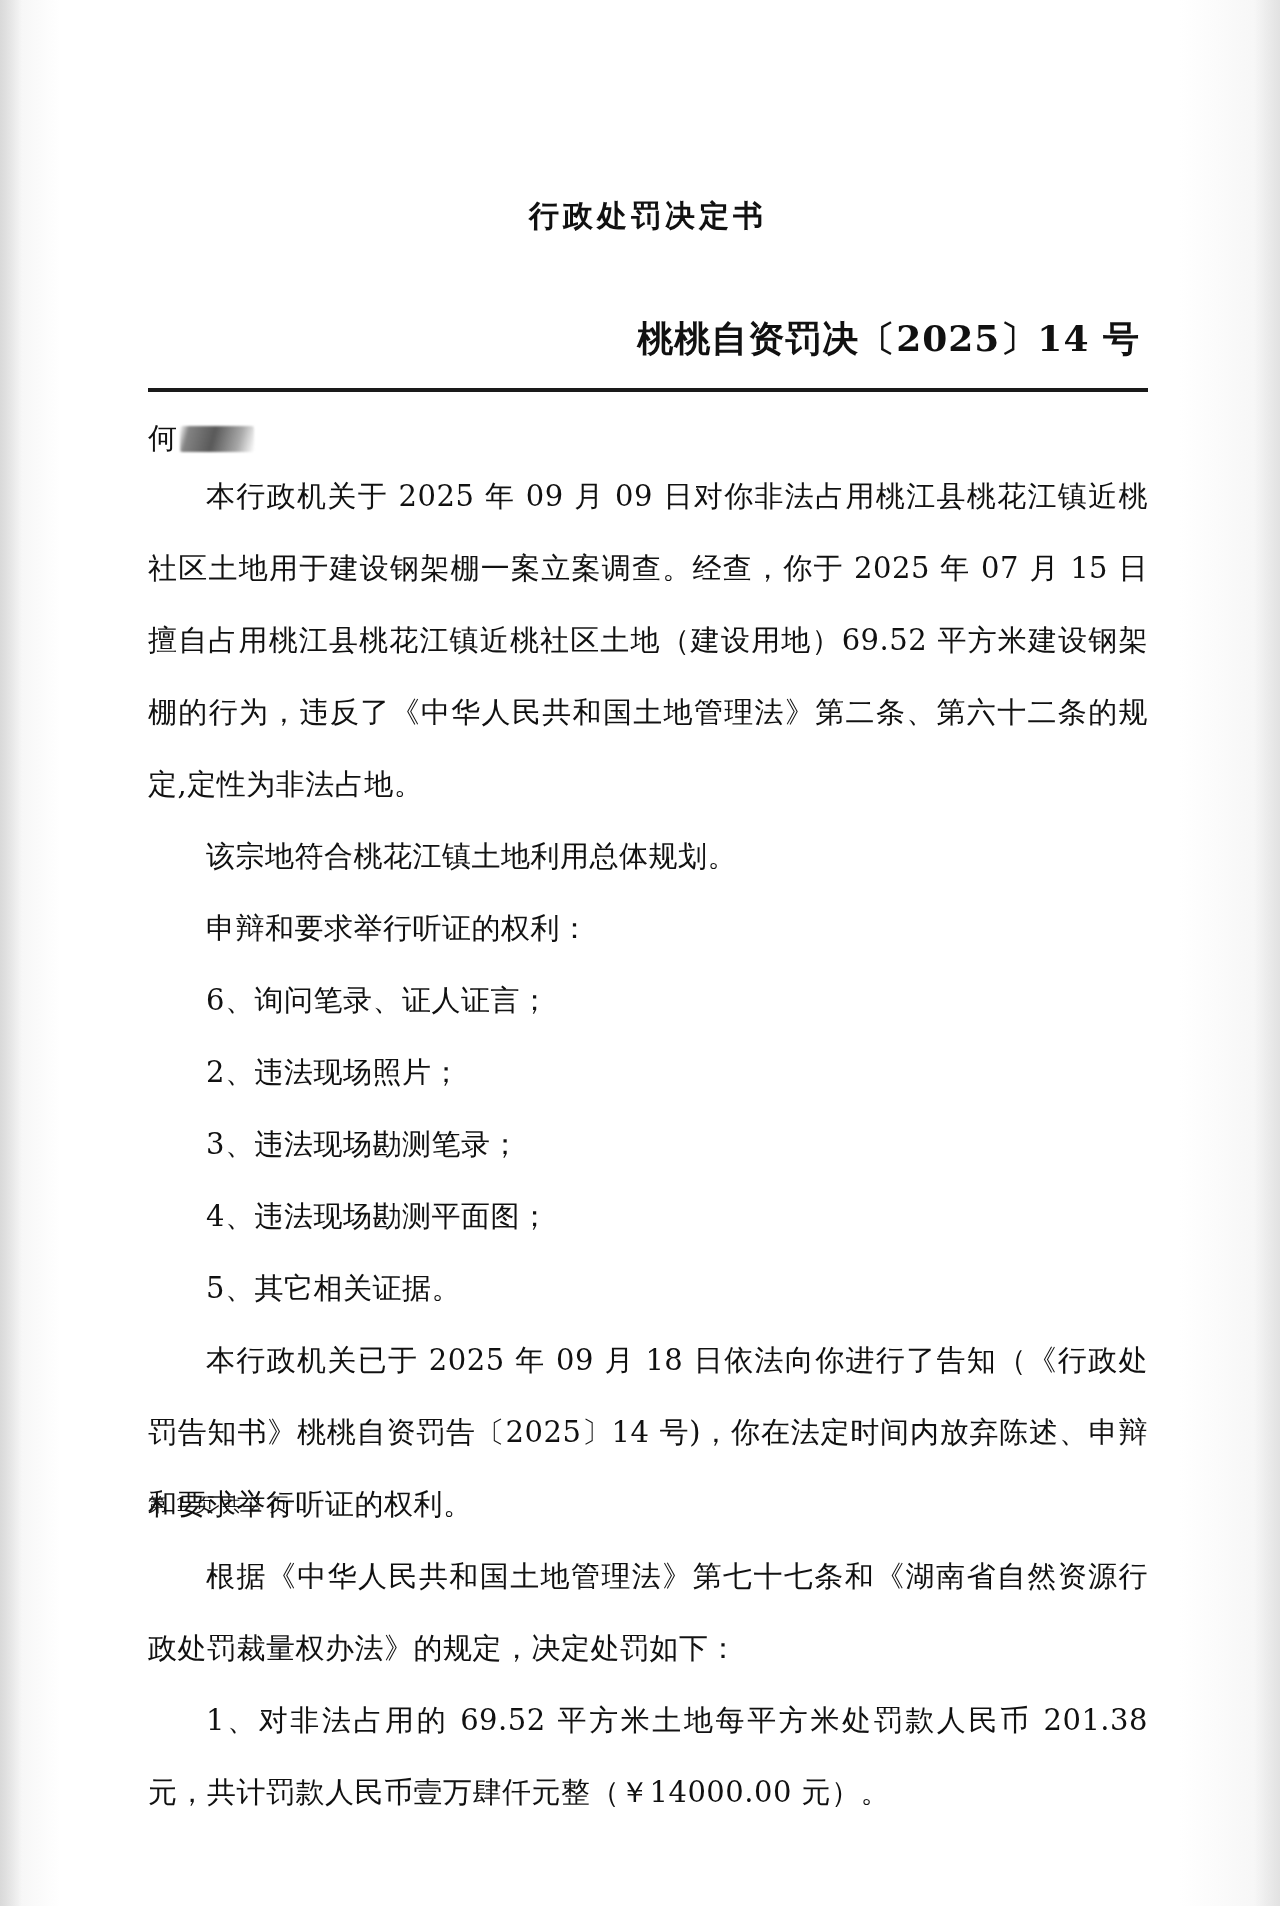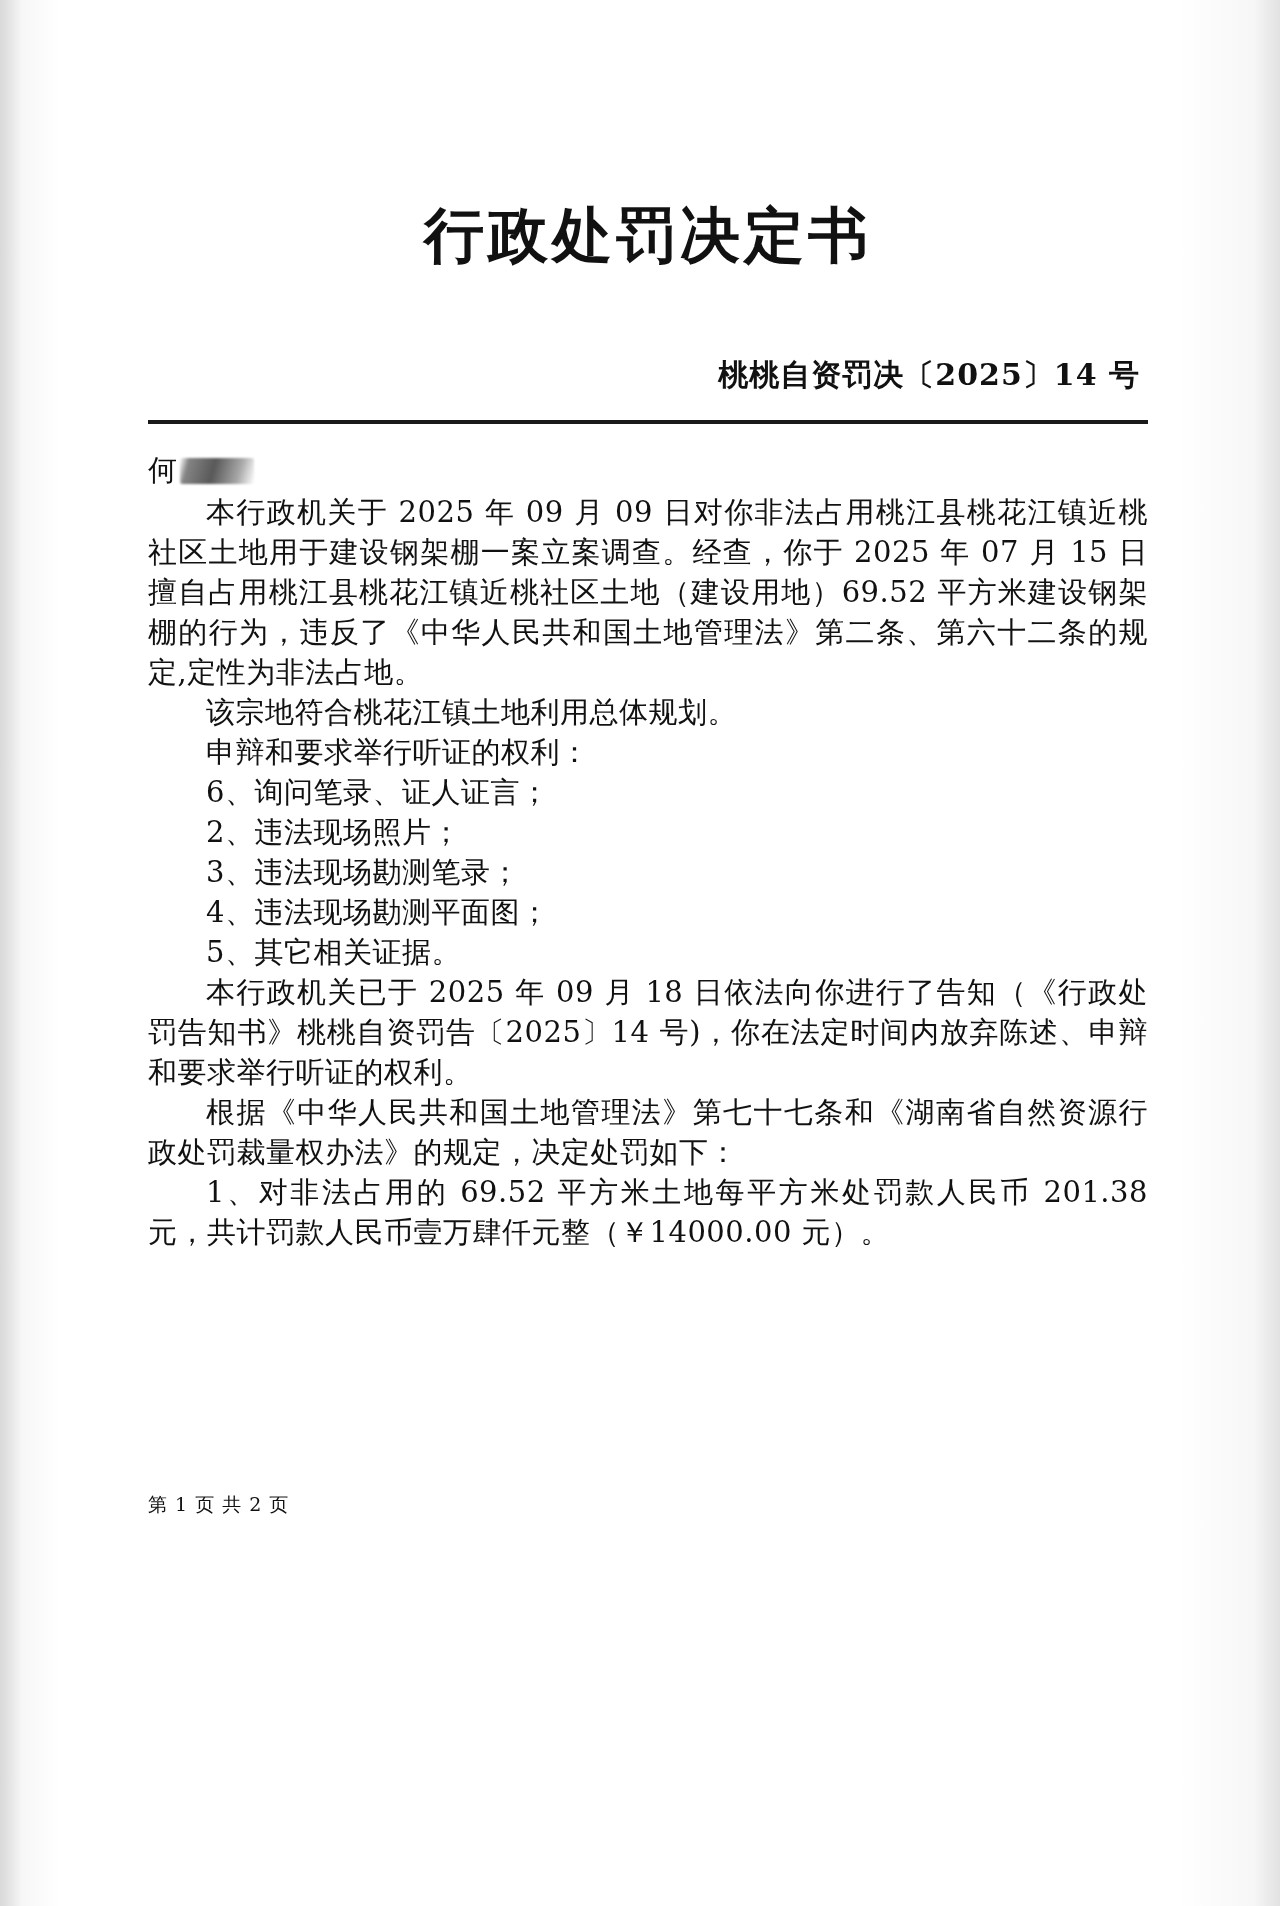--- a/index.html
+++ b/index.html
@@ -27,30 +27,30 @@
   }
   .content {
     position: absolute;
     left: 148px;
     top: 0;
     width: 1000px;
   }
   .doc-title {
     margin-top: 196px;
     text-align: center;
-    font-size: 60px;
+    font-size: 30px;
     font-weight: 700;
     letter-spacing: 4px;
     font-family: "DejaVu Serif", "Liberation Serif", serif;
   }
   .doc-number {
     margin-top: 78px;
     text-align: right;
     padding-right: 8px;
-    font-size: 30px;
+    font-size: 36px;
     font-weight: 700;
     letter-spacing: 1px;
   }
   .rule {
     margin-top: 24px;
     height: 0;
     border-top: 4px solid #1a1a1a;
     width: 1000px;
   }
   .addressee-row {
@@ -69,21 +69,21 @@
     height: 26px;
     margin-left: 2px;
     background:
       linear-gradient(105deg, rgba(120,120,120,0.0) 0%, rgba(90,90,90,0.75) 12%, rgba(60,60,60,0.85) 45%, rgba(110,110,110,0.6) 78%, rgba(255,255,255,0) 100%);
     filter: blur(1px);
     border-radius: 2px;
   }
   p.body-para {
     margin: 0;
     font-size: 29px;
-    line-height: 40px;
+    line-height: 72px;
     text-align: justify;
     text-justify: inter-ideograph;
     letter-spacing: 0.5px;
   }
   p.indent {
     text-indent: 2em;
   }
   p.list-item {
     text-indent: 2em;
   }

